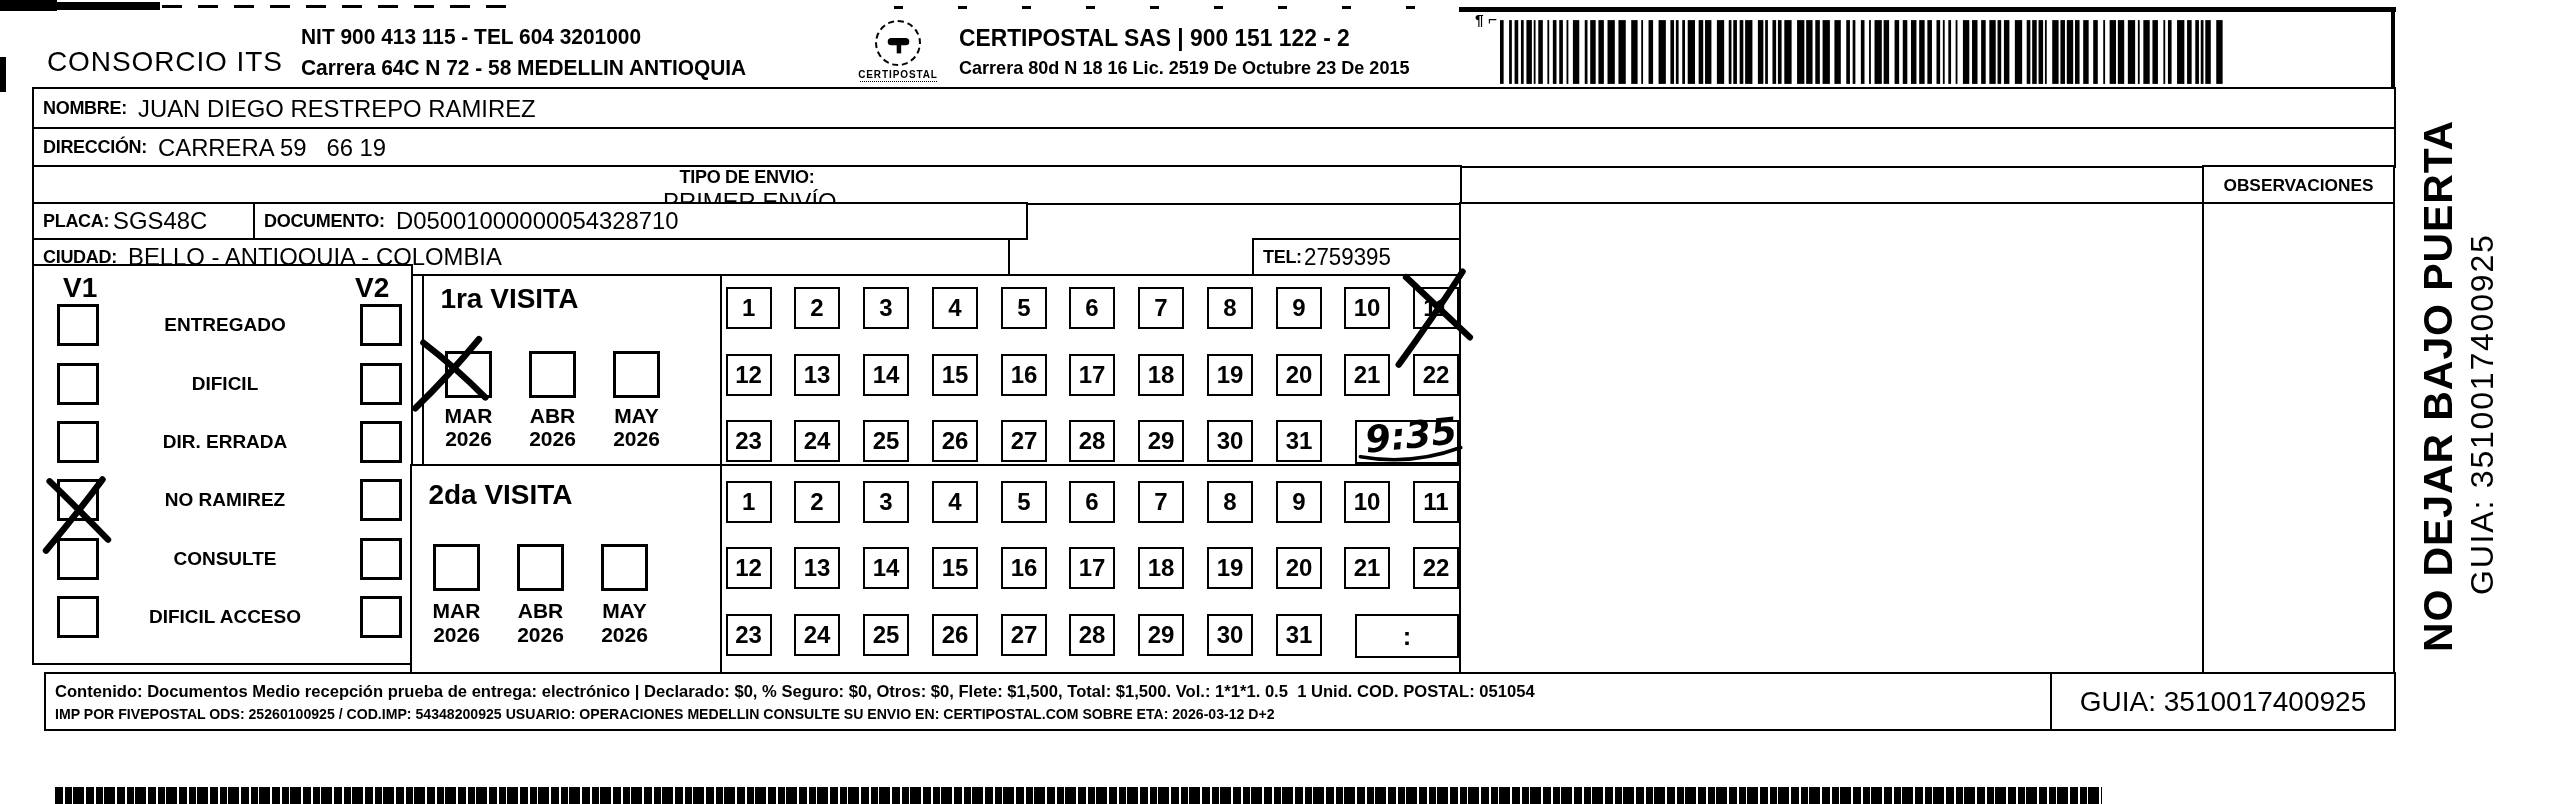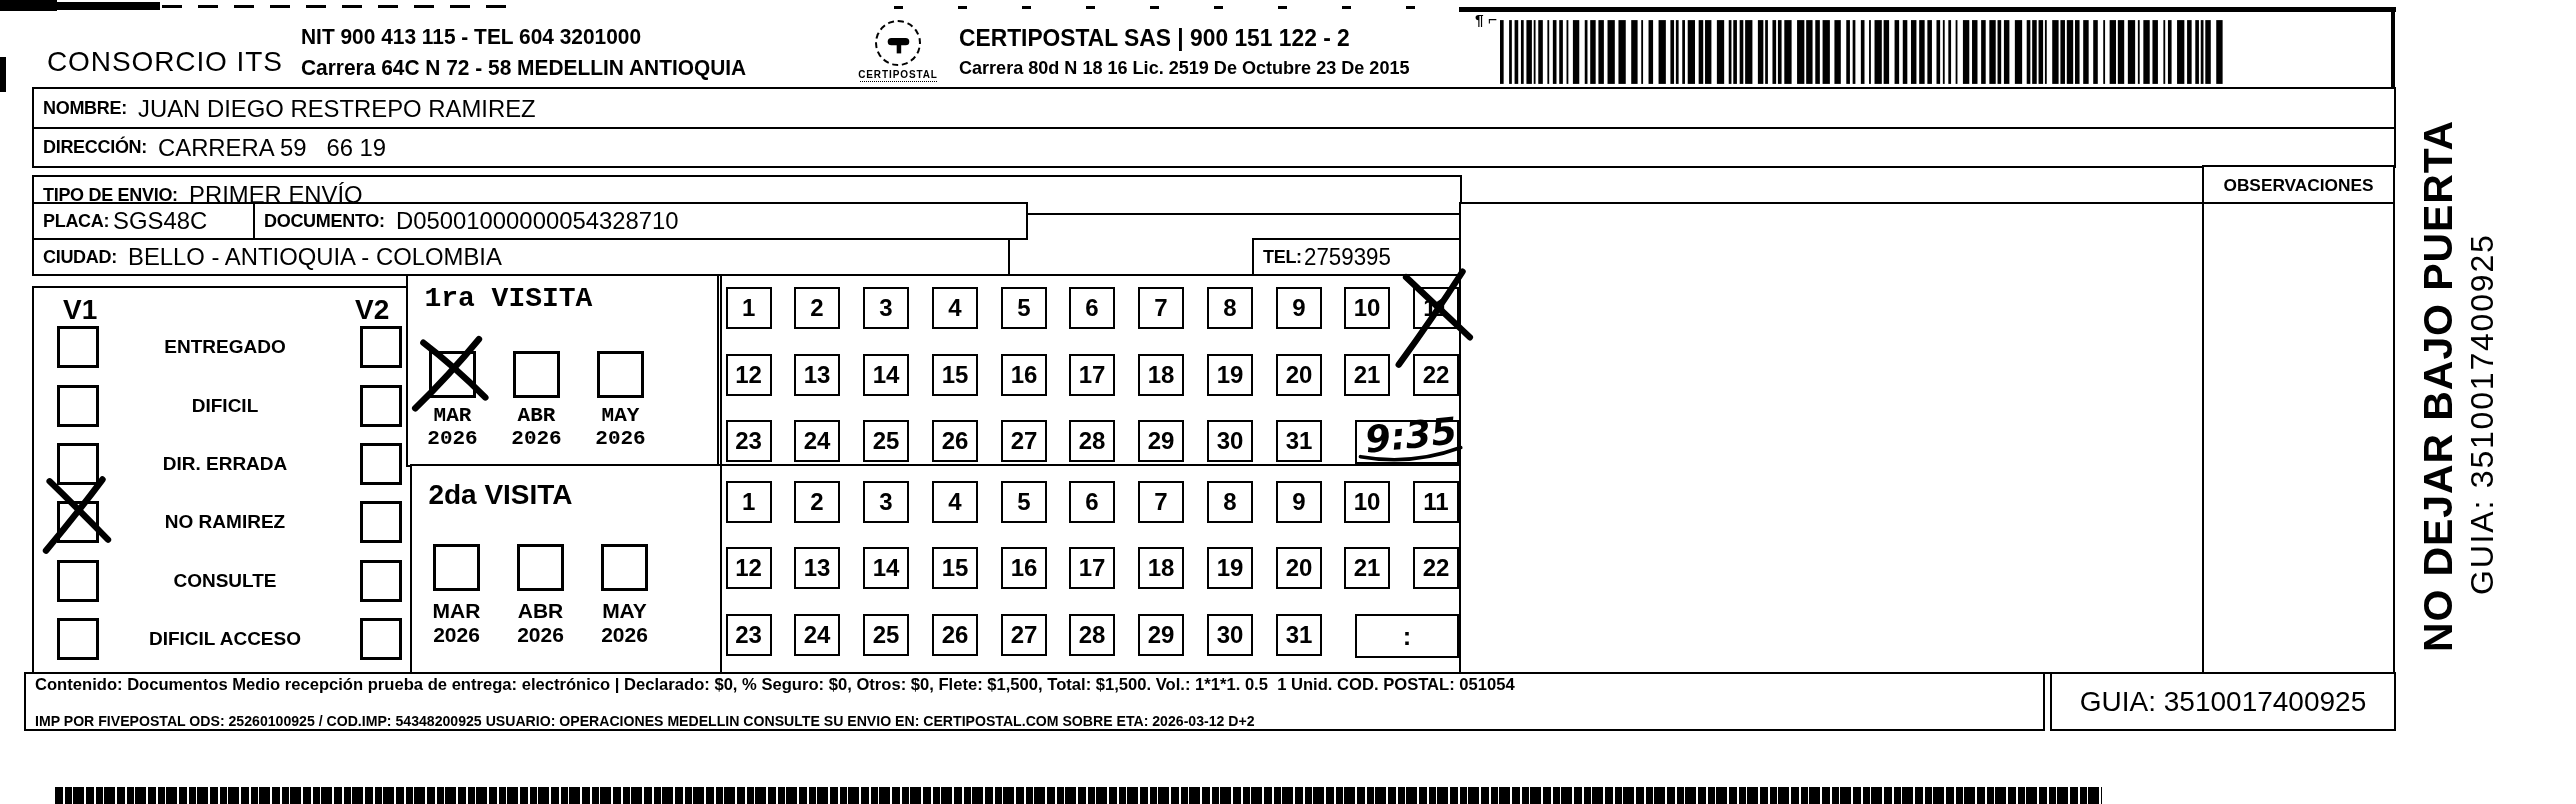--- a/index.html
+++ b/index.html
@@ -162,21 +162,21 @@
 
   <div class="cell" style="left:32px;top:87px;width:2364px;height:43px;">
     <span class="lbl">NOMBRE:</span>
     <span class="val">JUAN DIEGO RESTREPO RAMIREZ</span>
   </div>
   <div class="cell" style="left:32px;top:127px;width:2364px;height:41px;">
     <span class="lbl">DIRECCIÓN:</span>
     <span class="val">CARRERA 59   66 19</span>
   </div>
 
-  <div class="cell" style="left:32px;top:175px;width:1430px;height:40px;">
+  <div class="cell" style="left:32px;top:165px;width:1430px;height:40px;flex-direction:column;">
     <span class="lbl">TIPO DE ENVIO:</span>
     <span class="val">PRIMER ENVÍO</span>
   </div>
   <div class="cell hdrcell" style="left:2202px;top:165px;width:193px;height:40px;font-size:17.3px;padding:0 1.8px;">
     <span>OBSERVACIONES</span>
   </div>
 
   <div class="cell" style="left:32px;top:202px;width:224px;height:38px;">
     <span class="lbl">PLACA:</span>
     <span class="val" style="margin-left:3.6px;">SGS48C</span>
@@ -191,21 +191,21 @@
     <span class="val">BELLO - ANTIOQUIA - COLOMBIA</span>
   </div>
   <div class="cell" style="left:1252px;top:238px;width:210px;height:38px;">
     <span class="lbl">TEL:</span>
     <span class="val" style="margin-left:1.8px;font-size:23px;">2759395</span>
   </div>
 
   <div class="panel" style="left:1459px;top:202px;width:746px;height:472px;"></div>
   <div class="panel" style="left:2202px;top:202px;width:193px;height:472px;"></div>
 
-  <div class="panel" id="status-panel" style="left:32px;top:286px;width:381px;height:401px;padding-left:36px;">
+  <div class="panel" id="status-panel" style="left:32px;top:264px;width:381px;height:401px;padding-left:36px;">
     <div class="vhead" style="left:29px;top:5.5px;">V1</div>
     <div class="vhead" style="left:321px;top:5.5px;text-align:center;">V2</div>
     <div id="status-rows">
         <div class="chkbox" style="left:23px;top:38px;width:42px;height:42px;"></div>
         <div class="opt-label" style="left:68px;top:48px;width:246px;">ENTREGADO</div>
         <div class="chkbox" style="left:326px;top:38px;width:42px;height:42px;"></div>
         <div class="chkbox" style="left:23px;top:97px;width:42px;height:42px;"></div>
         <div class="opt-label" style="left:68px;top:107px;width:246px;">DIFICIL</div>
         <div class="chkbox" style="left:326px;top:97px;width:42px;height:42px;"></div>
         <div class="chkbox" style="left:23px;top:155px;width:42px;height:42px;"></div>
@@ -216,21 +216,21 @@
         <div class="chkbox" style="left:326px;top:213px;width:42px;height:42px;"></div>
         <div class="chkbox" style="left:23px;top:272px;width:42px;height:42px;"></div>
         <div class="opt-label" style="left:68px;top:282px;width:246px;">CONSULTE</div>
         <div class="chkbox" style="left:326px;top:272px;width:42px;height:42px;"></div>
         <div class="chkbox" style="left:23px;top:330px;width:42px;height:42px;"></div>
         <div class="opt-label" style="left:68px;top:340px;width:246px;">DIFICIL ACCESO</div>
         <div class="chkbox" style="left:326px;top:330px;width:42px;height:42px;"></div>
       </div>
   </div>
 
-  <div class="panel" id="v1-months" style="left:406px;top:274px;width:313px;height:193px;font-family:Liberation Mono, monospace;">
+  <div class="panel" id="v1-months" style="left:422px;top:274px;width:313px;height:193px;">
     <div class="visit-title" style="left:16.4px;top:7.3px;">1ra VISITA</div>
   <div class="chkbox" style="left:21px;top:75px;width:47px;height:47px;"></div>
       <div class="mon-label" style="left:10px;top:128px;">MAR</div>
       <div class="mon-label" style="left:10px;top:151px;">2026</div>
       <div class="chkbox" style="left:105px;top:75px;width:47px;height:47px;"></div>
       <div class="mon-label" style="left:94px;top:128px;">ABR</div>
       <div class="mon-label" style="left:94px;top:151px;">2026</div>
       <div class="chkbox" style="left:189px;top:75px;width:47px;height:47px;"></div>
       <div class="mon-label" style="left:178px;top:128px;">MAY</div>
       <div class="mon-label" style="left:178px;top:151px;">2026</div>
@@ -310,21 +310,21 @@
       <div class="daycell" style="left:141px;top:148px;width:46px;height:42px;">25</div>
       <div class="daycell" style="left:210px;top:148px;width:46px;height:42px;">26</div>
       <div class="daycell" style="left:279px;top:148px;width:46px;height:42px;">27</div>
       <div class="daycell" style="left:347px;top:148px;width:46px;height:42px;">28</div>
       <div class="daycell" style="left:416px;top:148px;width:46px;height:42px;">29</div>
       <div class="daycell" style="left:485px;top:148px;width:46px;height:42px;">30</div>
       <div class="daycell" style="left:554px;top:148px;width:46px;height:42px;">31</div>
       <div class="timebox" style="left:633px;top:148px;width:104px;height:44px;">:</div>
     </div>
 
-  <div class="cell" style="left:24px;top:672px;width:2021px;height:59px;flex-direction:column;align-items:flex-start;justify-content:space-between;">
+  <div class="cell" style="left:44px;top:672px;width:2021px;height:59px;flex-direction:column;align-items:flex-start;justify-content:center;">
     <div class="footline" style="font-size:17.3px;font-weight:bold;transform:scaleX(.96);">Contenido: Documentos Medio recepción prueba de entrega: electrónico | Declarado: $0, % Seguro: $0, Otros: $0, Flete: $1,500, Total: $1,500. Vol.: 1*1*1. 0.5  1 Unid. COD. POSTAL: 051054</div>
     <div class="footline" style="font-size:15px;font-weight:bold;margin-top:2.7px;transform:scaleX(.94);">IMP POR FIVEPOSTAL ODS: 25260100925 / COD.IMP: 54348200925 USUARIO: OPERACIONES MEDELLIN CONSULTE SU ENVIO EN: CERTIPOSTAL.COM SOBRE ETA: 2026-03-12 D+2</div>
   </div>
   <div class="cell hdrcell" style="left:2050px;top:672px;width:346px;height:59px;font-weight:normal;font-size:28px;">
     <span>GUIA: 3510017400925</span>
   </div>
 
   <div class="vtext" style="left:2415px;top:114px;height:543px;width:51px;font-size:41px;font-weight:bold;letter-spacing:0.9px;">NO DEJAR BAJO PUERTA</div>
   <div class="vtext" style="left:2464px;top:173px;height:483px;width:40px;font-size:32px;letter-spacing:1.8px;">GUIA: 3510017400925</div>
 

